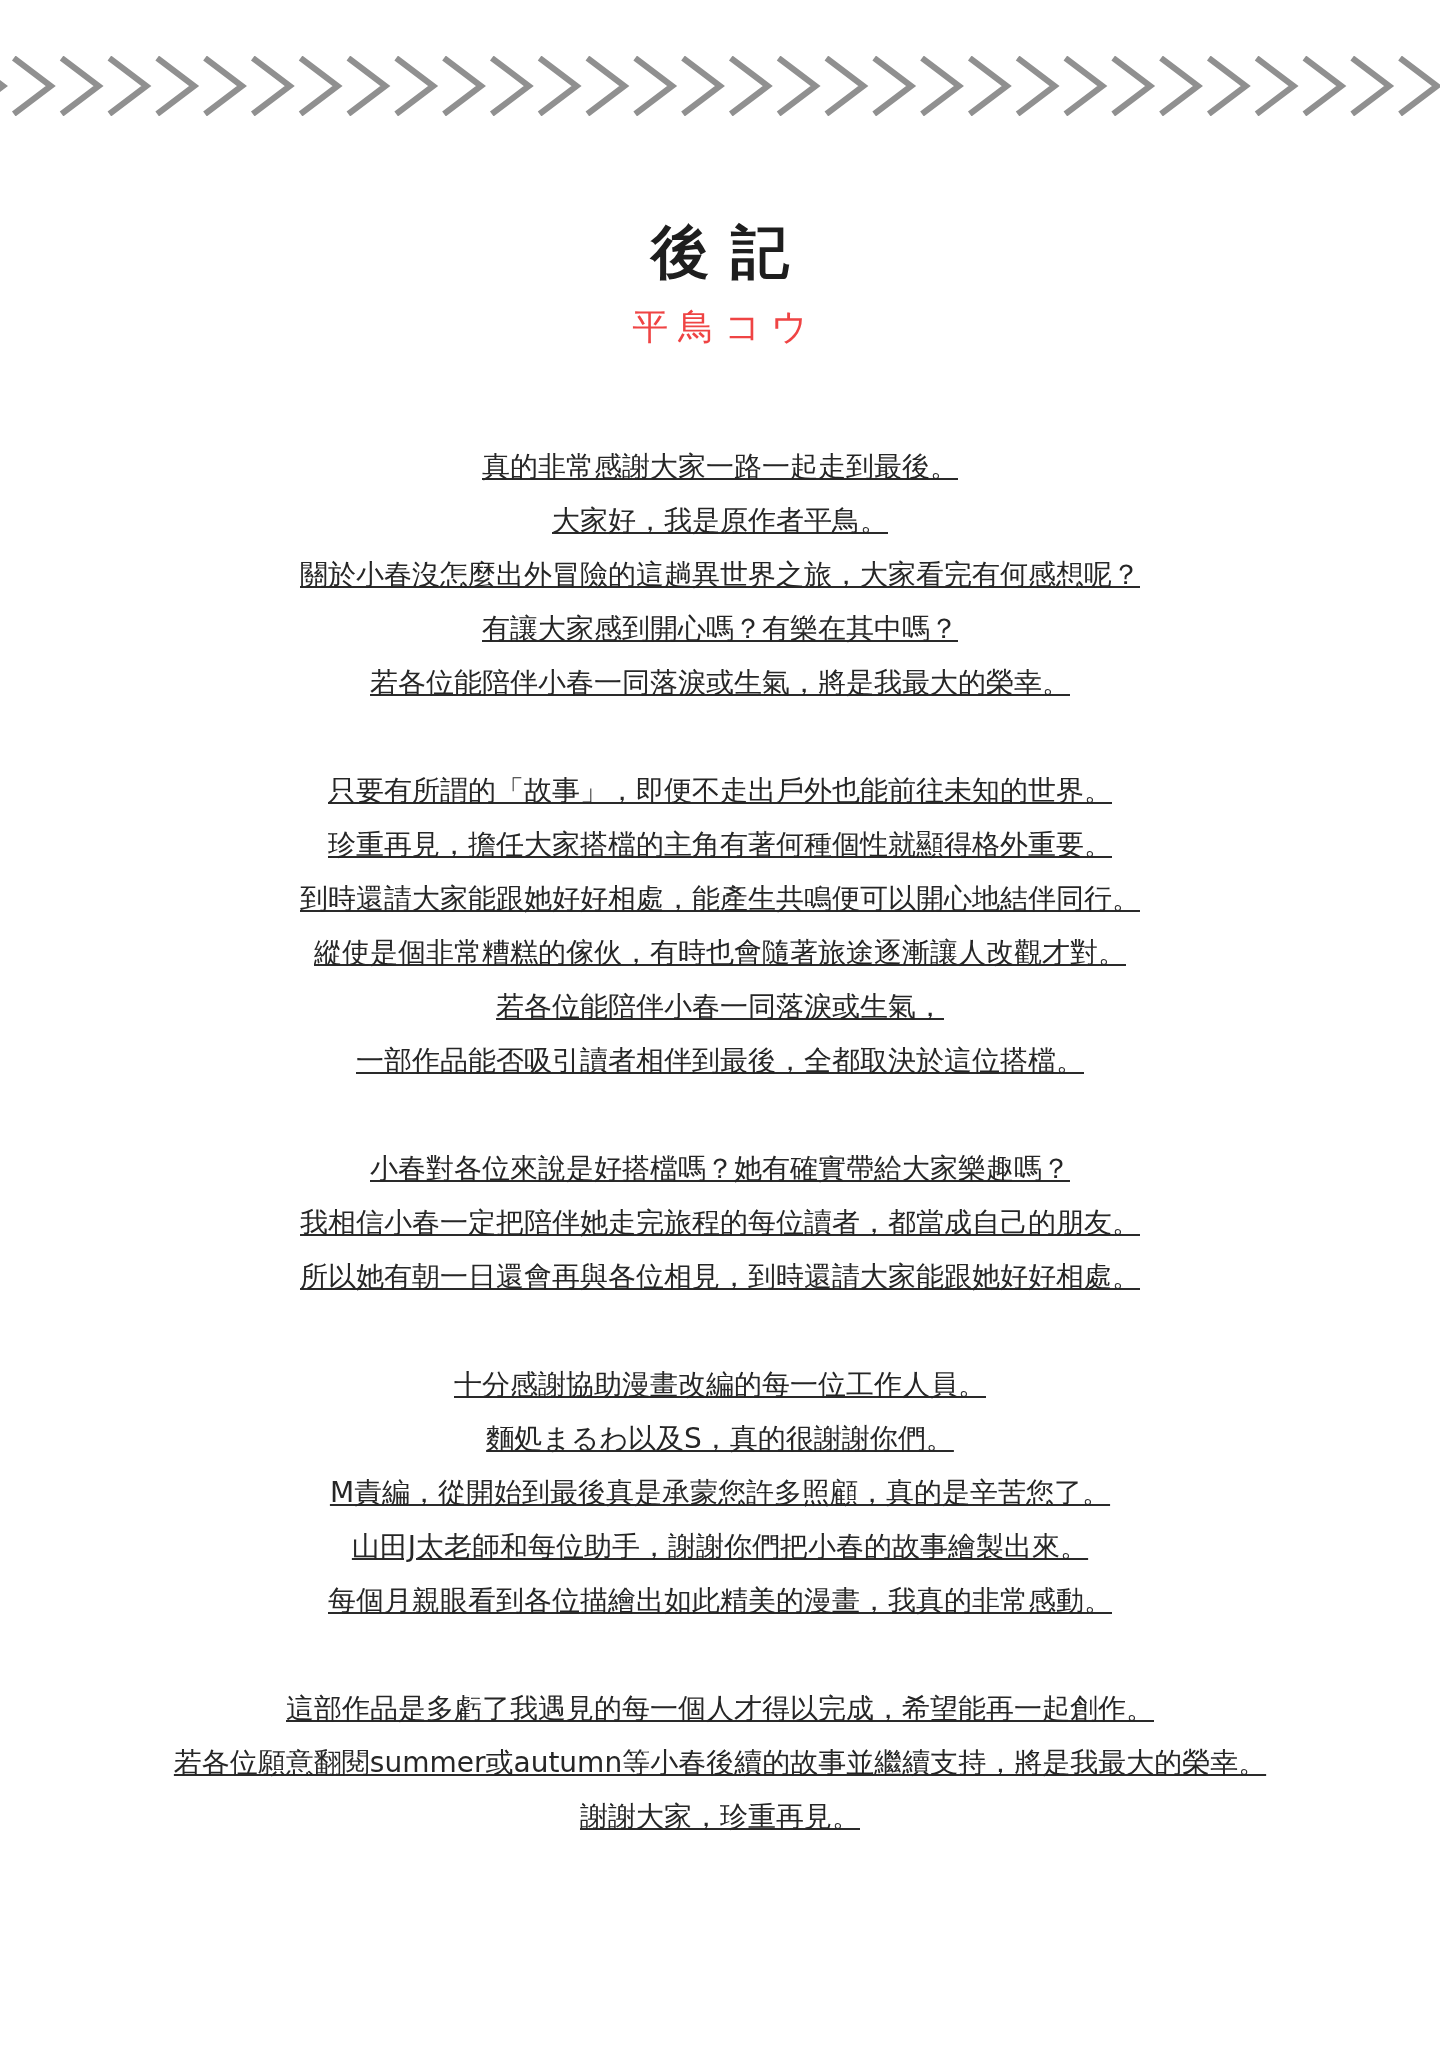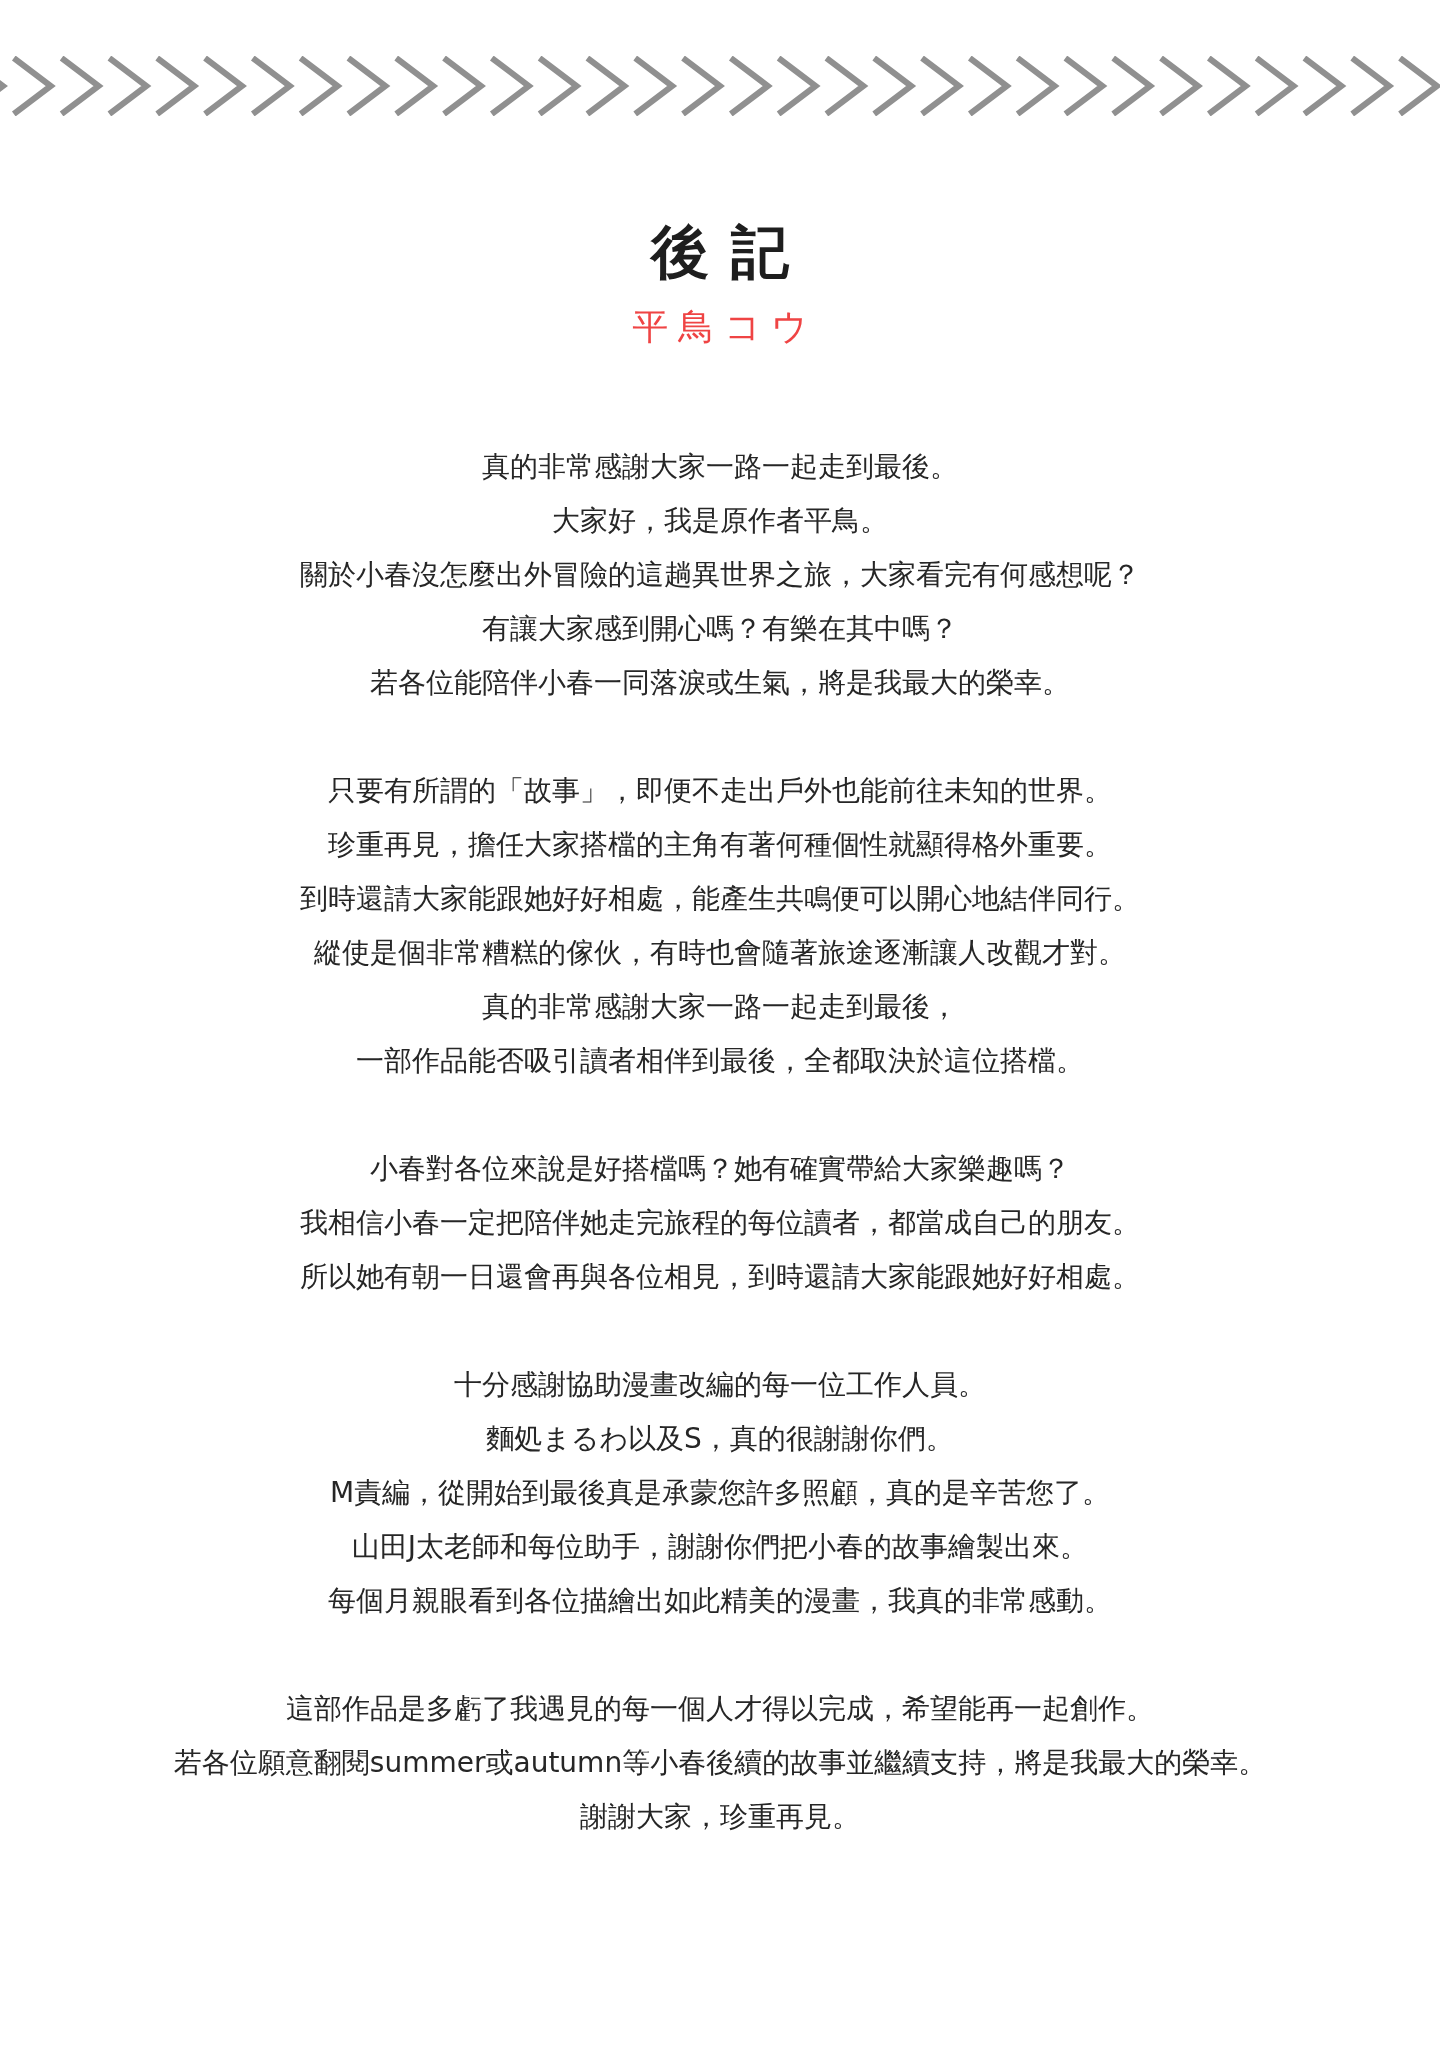--- a/index.html
+++ b/index.html
@@ -50,20 +50,21 @@
 
     .body-text {
       position: absolute;
       left: 0;
       top: 440px;
       width: 1440px;
       text-align: center;
     }
     .para {
       margin-bottom: 54px;
+      text-decoration: underline;
     }
     .line {
       display: block;
       font-size: 28px;
       line-height: 54px;
       color: #262626;
       white-space: nowrap;
     }
   </style>
 </head>
@@ -117,21 +118,21 @@
     <span class="line">大家好，我是原作者平鳥。</span>
     <span class="line">關於小春沒怎麼出外冒險的這趟異世界之旅，大家看完有何感想呢？</span>
     <span class="line">有讓大家感到開心嗎？有樂在其中嗎？</span>
     <span class="line">若各位能陪伴小春一同落淚或生氣，將是我最大的榮幸。</span>
   </div>
   <div class="para">
     <span class="line">只要有所謂的「故事」，即便不走出戶外也能前往未知的世界。</span>
     <span class="line">珍重再見，擔任大家搭檔的主角有著何種個性就顯得格外重要。</span>
     <span class="line">到時還請大家能跟她好好相處，能產生共鳴便可以開心地結伴同行。</span>
     <span class="line">縱使是個非常糟糕的傢伙，有時也會隨著旅途逐漸讓人改觀才對。</span>
-    <span class="line">真的非常感謝大家一路一起走到最後，</span>
+    <span class="line">若各位能陪伴小春一同落淚或生氣，</span>
     <span class="line">一部作品能否吸引讀者相伴到最後，全都取決於這位搭檔。</span>
   </div>
   <div class="para">
     <span class="line">小春對各位來說是好搭檔嗎？她有確實帶給大家樂趣嗎？</span>
     <span class="line">我相信小春一定把陪伴她走完旅程的每位讀者，都當成自己的朋友。</span>
     <span class="line">所以她有朝一日還會再與各位相見，到時還請大家能跟她好好相處。</span>
   </div>
   <div class="para">
     <span class="line">十分感謝協助漫畫改編的每一位工作人員。</span>
     <span class="line">麵処まるわ以及S，真的很謝謝你們。</span>

